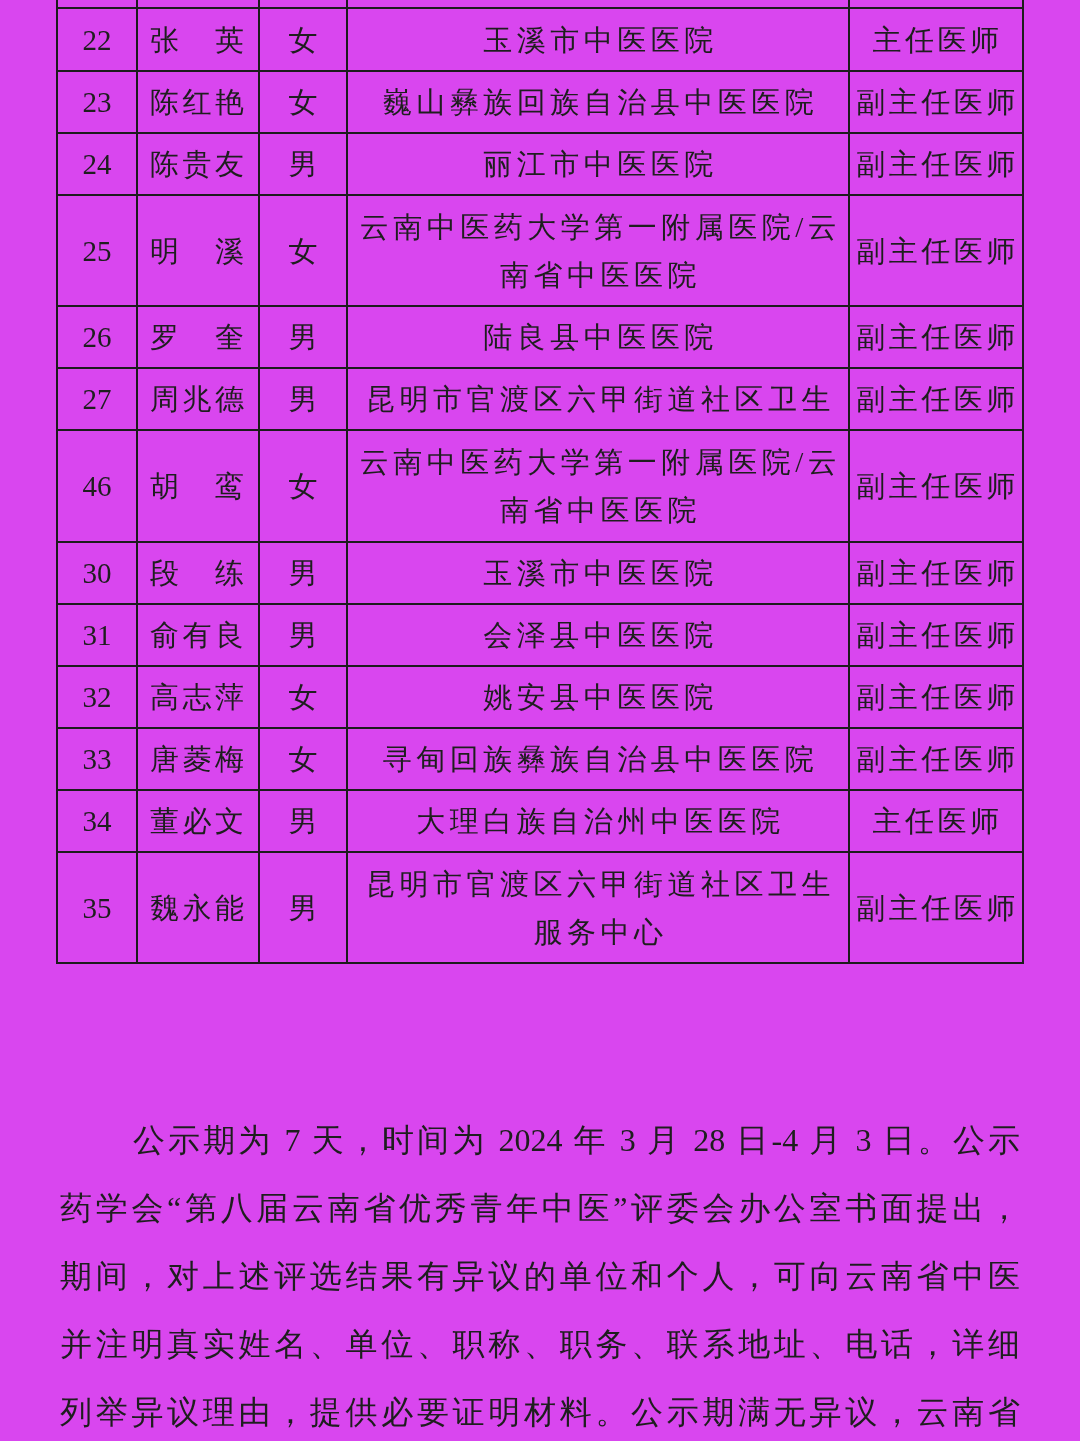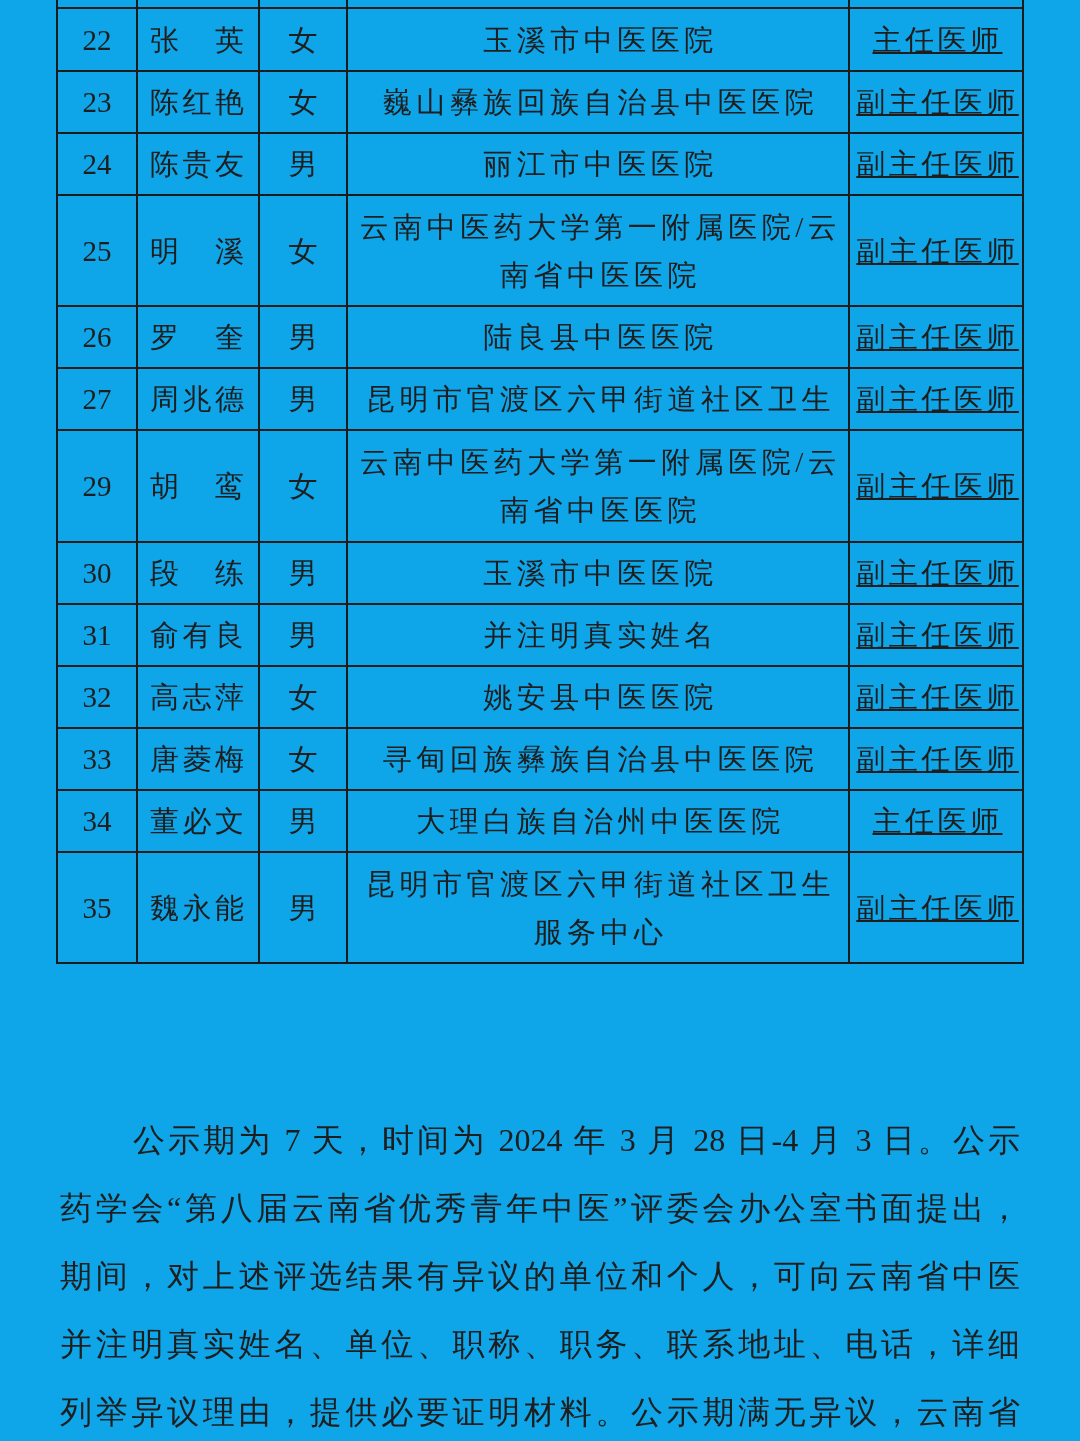--- a/index.html
+++ b/index.html
@@ -12,21 +12,21 @@
       height: 1441px;
       position: relative;
       overflow: hidden;
       color: #1e1e1e;
       font-family: "Liberation Serif", "DejaVu Serif", serif;
     }
     .page {
       position: absolute;
       left: 0; top: 0;
       width: 1080px; height: 1441px;
-      background: #0ea5e9;
+      background: #d946ef;
     }
     table.roster {
       position: absolute;
       left: 56px;
       top: 0;
       width: 966px;
       border-collapse: collapse;
       table-layout: fixed;
     }
     table.roster td {
@@ -58,21 +58,20 @@
     td.c-gender { }
     td.c-hospital {
       white-space: pre-line;
       letter-spacing: 4.5px;
       padding: 0 0 0 5px !important;
     }
     td.c-title {
       letter-spacing: 3.5px;
       padding: 0 0 0 3px !important;
       white-space: nowrap;
-      text-decoration: underline;
     }
 
     .notice {
       position: absolute;
       left: 60px;
       top: 1106px;
       width: 960px;
       font-size: 32px;
       line-height: 68px;
     }
@@ -145,39 +144,39 @@
         <td class="c-title">副主任医师</td>
       </tr>
       <tr class="r1">
         <td class="c-no">27</td>
         <td class="c-name">周兆德</td>
         <td class="c-gender">男</td>
         <td class="c-hospital">昆明市官渡区六甲街道社区卫生</td>
         <td class="c-title">副主任医师</td>
       </tr>
       <tr class="r2b">
-        <td class="c-no">29</td>
+        <td class="c-no">46</td>
         <td class="c-name">胡　鸾</td>
         <td class="c-gender">女</td>
         <td class="c-hospital">云南中医药大学第一附属医院/云
 南省中医医院</td>
         <td class="c-title">副主任医师</td>
       </tr>
       <tr class="r1">
         <td class="c-no">30</td>
         <td class="c-name">段　练</td>
         <td class="c-gender">男</td>
         <td class="c-hospital">玉溪市中医医院</td>
         <td class="c-title">副主任医师</td>
       </tr>
       <tr class="r1">
         <td class="c-no">31</td>
         <td class="c-name">俞有良</td>
         <td class="c-gender">男</td>
-        <td class="c-hospital">并注明真实姓名</td>
+        <td class="c-hospital">会泽县中医医院</td>
         <td class="c-title">副主任医师</td>
       </tr>
       <tr class="r1">
         <td class="c-no">32</td>
         <td class="c-name">高志萍</td>
         <td class="c-gender">女</td>
         <td class="c-hospital">姚安县中医医院</td>
         <td class="c-title">副主任医师</td>
       </tr>
       <tr class="r1">

